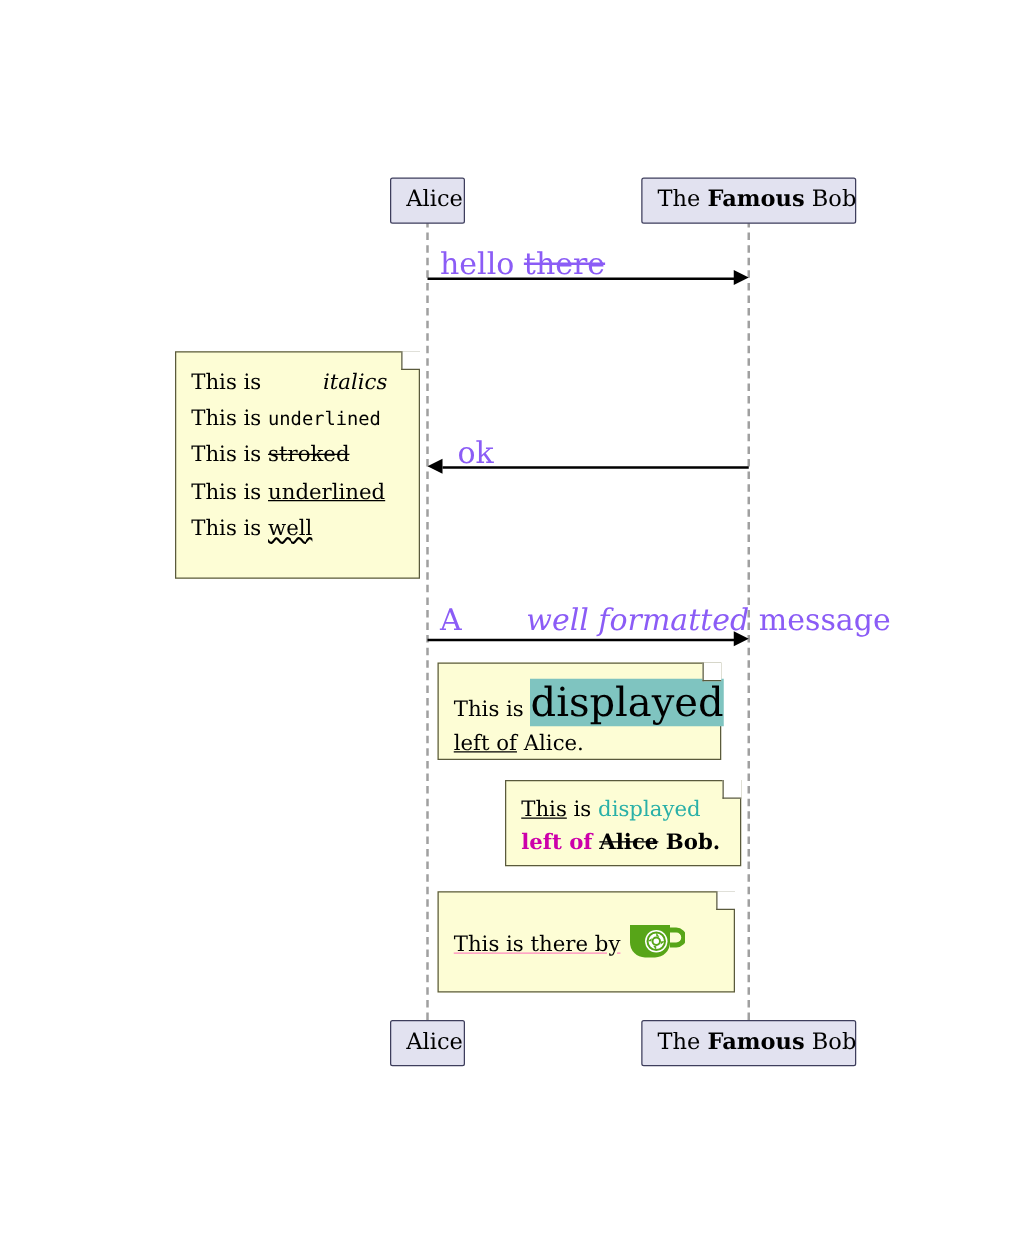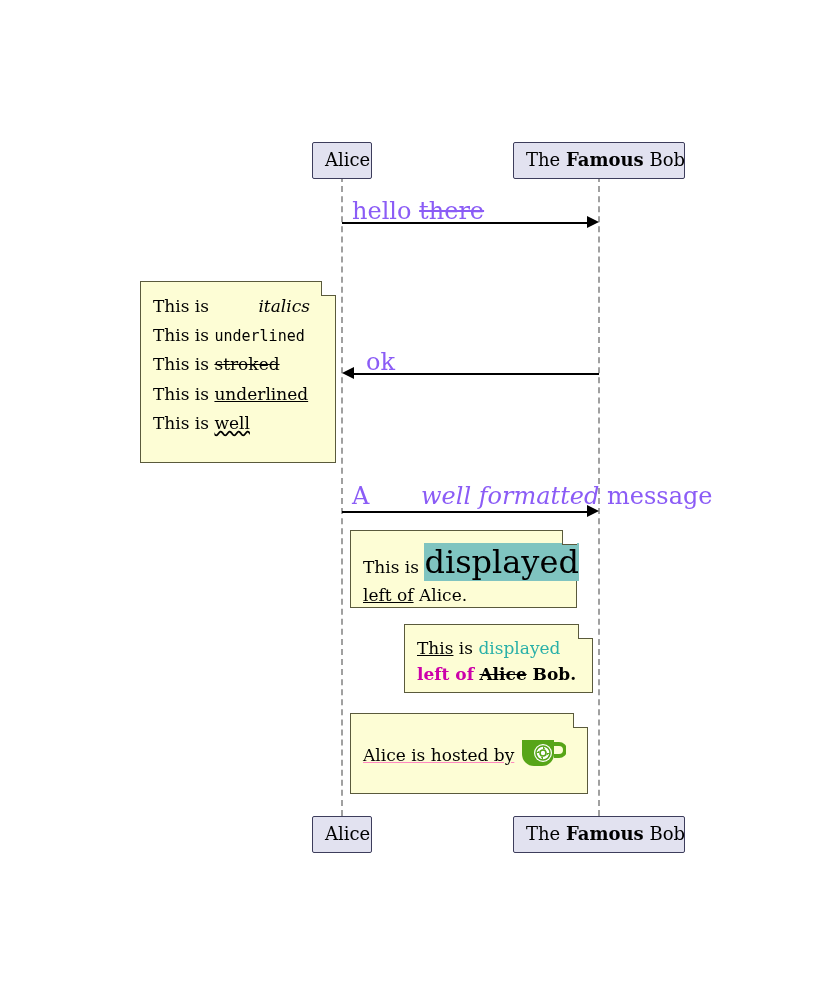--- a/index.html
+++ b/index.html
@@ -176,21 +176,21 @@
 
   <div class="note" style="left:404px; top:624px; width:189px; height:69px; line-height:1.55;">
     <div class="fold"></div>
     <div class="line"><span class="uline">This</span> is <span class="c-teal">displayed</span></div>
     <div class="line"><span class="c-magenta b">left of</span> <span class="b strike">Alice</span><span class="b"> Bob.</span></div>
   </div>
 
   <div class="note" style="left:350px; top:713px; width:238px; height:81px; display:flex; align-items:center;">
     <div class="fold"></div>
     <div class="line">
-      <span class="hl-pink">Alice is hosted by</span>
+      <span class="hl-pink">This is there by</span>
       <span class="cup">
         <svg width="46" height="34" viewBox="0 0 46 34" xmlns="http://www.w3.org/2000/svg">
           <path d="M2 4 h32 v14 a12 12 0 0 1 -12 12 h-8 a12 12 0 0 1 -12 -12 z" fill="#57a518"></path>
           <path d="M34 8 h5 a6 6 0 0 1 0 12 h-5" fill="none" stroke="#57a518" stroke-width="4"></path>
           <circle cx="23" cy="17" r="9" fill="#ffffff"></circle>
           <circle cx="23" cy="17" r="7" fill="none" stroke="#57a518" stroke-width="1.6"></circle>
           <circle cx="23" cy="17" r="3" fill="none" stroke="#57a518" stroke-width="1.6"></circle>
           <path d="M23 10 l2.5 3.5 l-2.5 -0.5 z" fill="#57a518"></path>
           <path d="M30 17 l-3.5 2.5 l0.5 -2.5 z" fill="#57a518"></path>
           <path d="M16 17 l3.5 -2.5 l-0.5 2.5 z" fill="#57a518"></path>

